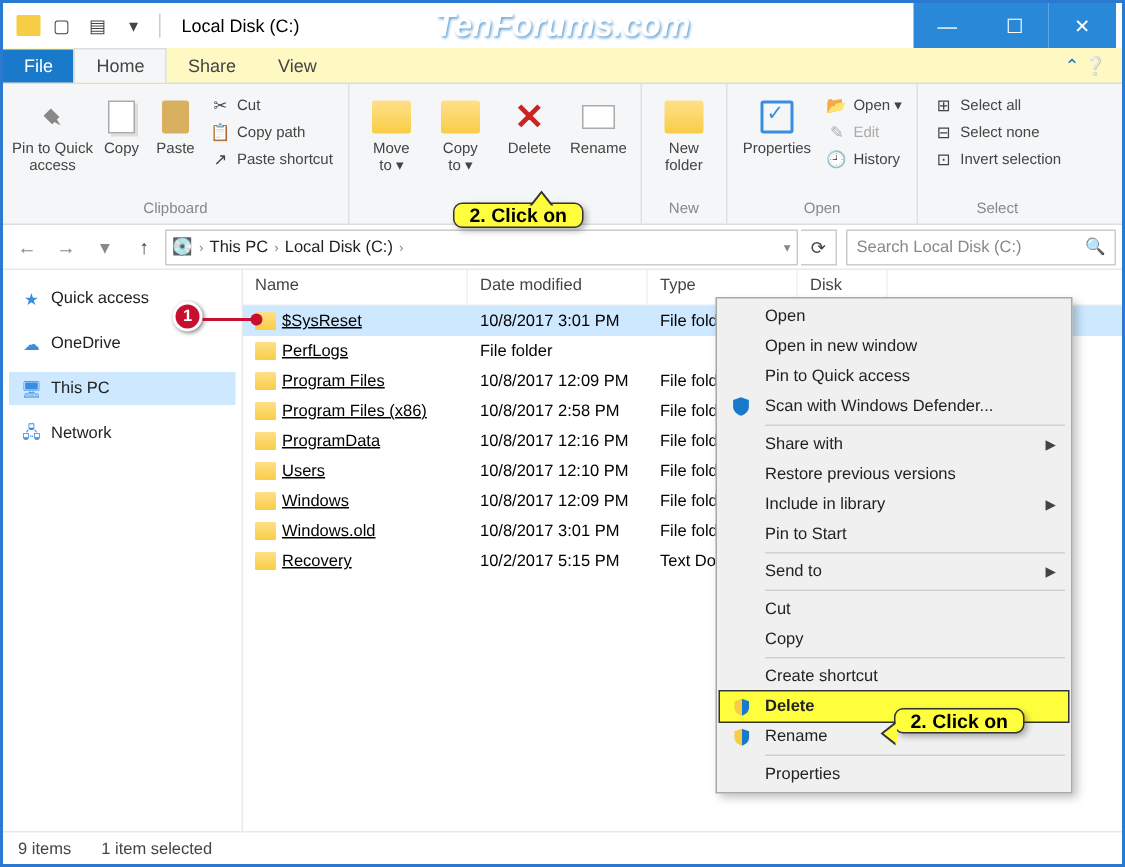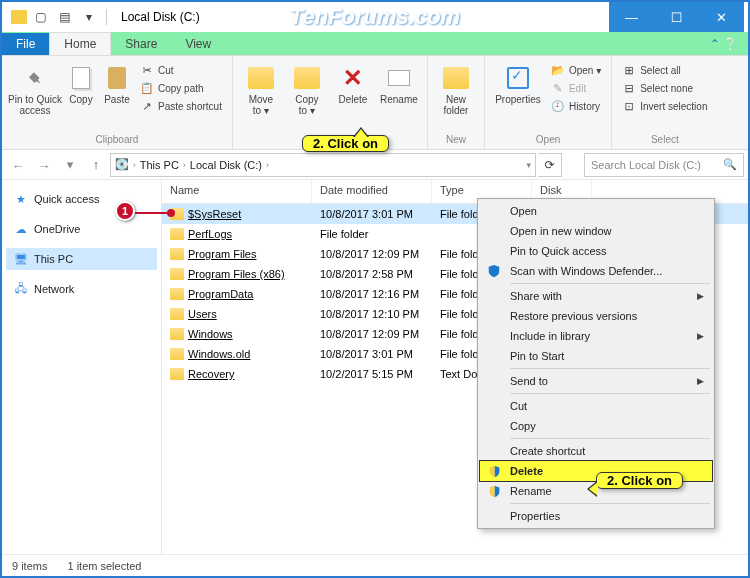--- a/index.html
+++ b/index.html
@@ -7,21 +7,21 @@
 .titlebar { height: 30px; background: #fff; display: flex; align-items: center; padding: 0 4px; }
 .titlebar .qat { display: flex; gap: 2px; align-items: center; }
 .titlebar .qat-btn { width: 22px; height: 22px; display: flex; align-items: center; justify-content: center; font-size: 12px; color: #444; }
 .titlebar .folder-icon { width: 16px; height: 14px; background: #f8cd46; border-radius: 1px; position: relative; margin-left: 4px; }
 .titlebar .title { margin-left: 10px; font-size: 12px; color: #000; }
 .titlebar .watermark { position: absolute; left: 50%; transform: translateX(-50%); font-size: 22px; color: #fff; font-weight: 600; text-shadow: 1px 1px 2px #6aa5d8; font-style: italic; }
 .winbtns { margin-left: auto; display: flex; }
 .winbtn { width: 45px; height: 30px; display: flex; align-items: center; justify-content: center; color: #fff; font-size: 13px; }
 .winbtn.min, .winbtn.max { background: #2a88d8; }
 .winbtn.close { background: #2a88d8; }
-.tabstrip { height: 24px; background: #86efac; display: flex; align-items: center; border-bottom: 1px solid #ddd; }
+.tabstrip { height: 24px; background: #fef9c3; display: flex; align-items: center; border-bottom: 1px solid #ddd; }
 .filetab { background: #1979ca; color: #fff; font-size: 12px; padding: 4px 14px; }
 .tab { font-size: 12px; padding: 4px 14px; color: #444; }
 .tab.active { background: #f5f6f7; border: 1px solid #ddd; border-bottom: none; }
 .helpbtn { margin-left: auto; padding: 4px 10px; color: #1979ca; font-size: 12px; }
 .ribbon { height: 94px; background: #f5f6f7; border-bottom: 1px solid #ddd; display: flex; }
 .rgroup { border-right: 1px solid #e0e0e0; padding: 4px 6px; display: flex; flex-direction: column; }
 .rgroup .grouplabel { font-size: 10px; color: #888; text-align: center; margin-top: auto; }
 .rgroup-body { display: flex; gap: 2px; flex: 1; }
 .bigbtn { width: 44px; display: flex; flex-direction: column; align-items: center; justify-content: flex-start; padding-top: 4px; gap: 2px; }
 .bigbtn .icon { width: 28px; height: 28px; display: flex; align-items: center; justify-content: center; }
@@ -33,21 +33,21 @@
 .red-x { font-size: 24px; color: #c22; font-weight: bold; }
 .blue-check { width:22px;height:22px;border:2px solid #3a8dde;border-radius:2px;position:relative;}
 .blue-check::after{content:"✓";color:#3a8dde;position:absolute;top:-2px;left:2px;font-size:14px;}
 .navbar { height: 30px; display: flex; align-items: center; padding: 2px 4px; gap: 2px; border-bottom: 1px solid #e9e9e9; }
 .navbtn { width: 24px; height: 24px; display: flex; align-items: center; justify-content: center; color: #888; font-size: 13px; }
 .navbtn.enabled { color: #444; }
 .addressbar { flex: 1; height: 24px; border: 1px solid #ccc; display: flex; align-items: center; padding: 0 4px; font-size: 11px; gap: 4px; }
 .addressbar .crumb { color: #222; }
 .addressbar .sep { color: #888; font-size: 9px; }
 .refreshbtn { width: 24px; height: 24px; border: 1px solid #ccc; border-left: none; display: flex; align-items: center; justify-content: center; font-size: 12px; color: #444; }
-.searchbox { width: 160px; height: 24px; border: 1px solid #ccc; display: flex; align-items: center; padding: 0 6px; font-size: 11px; color: #888; margin-left: 20px; }
+.searchbox { width: 180px; height: 24px; border: 1px solid #ccc; display: flex; align-items: center; padding: 0 6px; font-size: 11px; color: #888; margin-left: 4px; }
 .searchbox .sicon { margin-left: auto; color: #888; }
 .content { display: flex; height: calc(100% - 30px - 24px - 94px - 30px - 22px); }
 .navpane { width: 160px; border-right: 1px solid #e9e9e9; padding: 8px 4px; }
 .navitem { display: flex; align-items: center; gap: 6px; padding: 4px 8px; font-size: 11px; color: #222; }
 .navitem.selected { background: #cde8ff; }
 .navitem .nicon { width: 14px; height: 14px; display: flex; align-items: center; justify-content: center; }
 .filelist { flex: 1; position: relative; }
 .colheaders { display: flex; height: 24px; border-bottom: 1px solid #e9e9e9; font-size: 11px; color: #444; }
 .colheaders > div { padding: 4px 8px; border-right: 1px solid #f0f0f0; }
 .col-name { width: 150px; } .col-date { width: 120px; } .col-type { width: 100px; } .col-size { width: 60px; }

